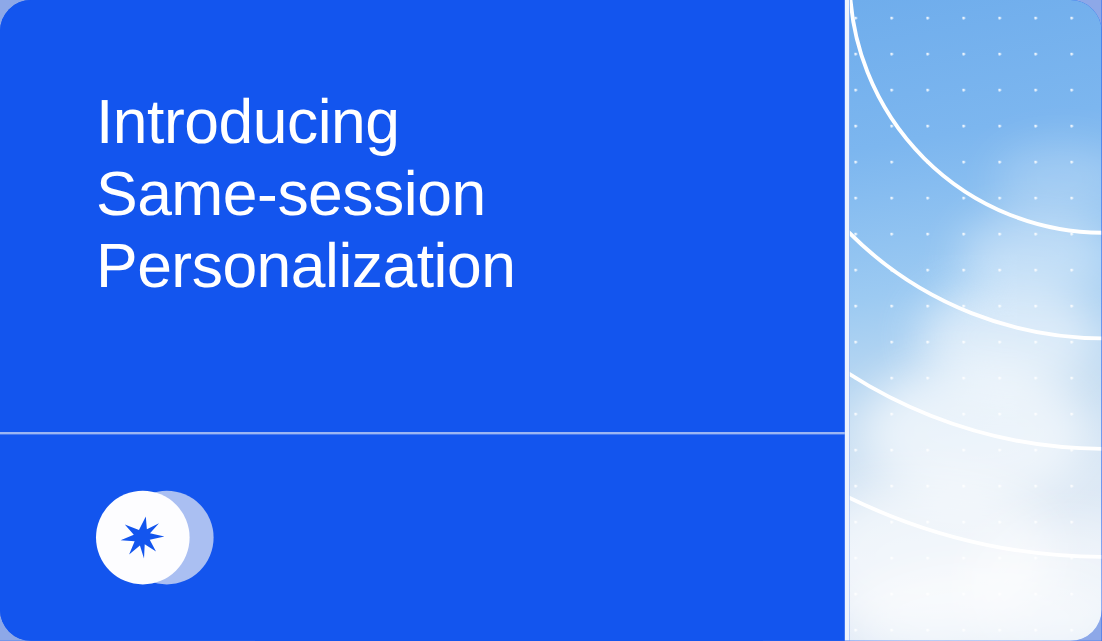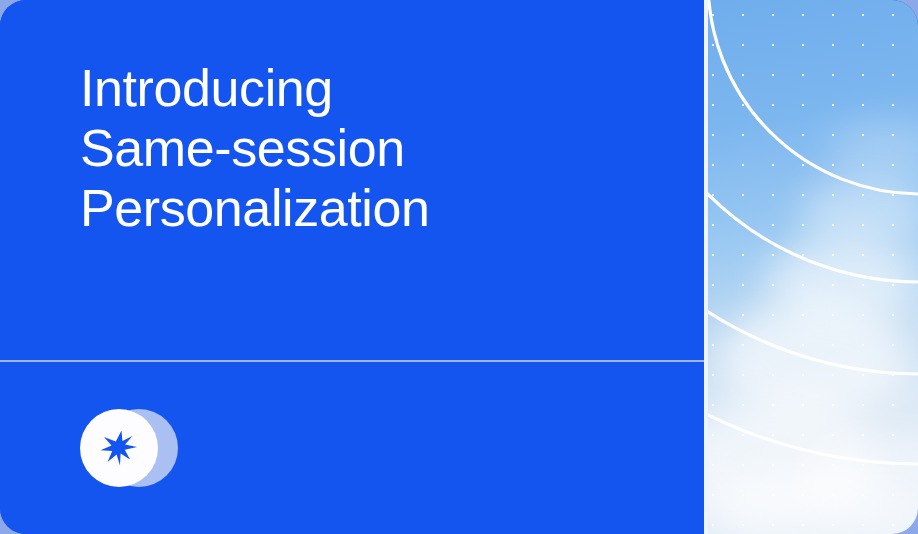--- a/index.html
+++ b/index.html
@@ -32,21 +32,21 @@
     left: 0;
     top: 0;
     width: 704px;
     height: 534px;
     background: #1355ee;
   }
 
   .headline {
     position: absolute;
     left: 80px;
-    top: 58px;
+    top: 72px;
     width: 600px;
     color: #ffffff;
     font-size: 52px;
     line-height: 60px;
     letter-spacing: -0.4px;
     font-weight: 400;
     white-space: pre-line;
   }
 
   .divider {

